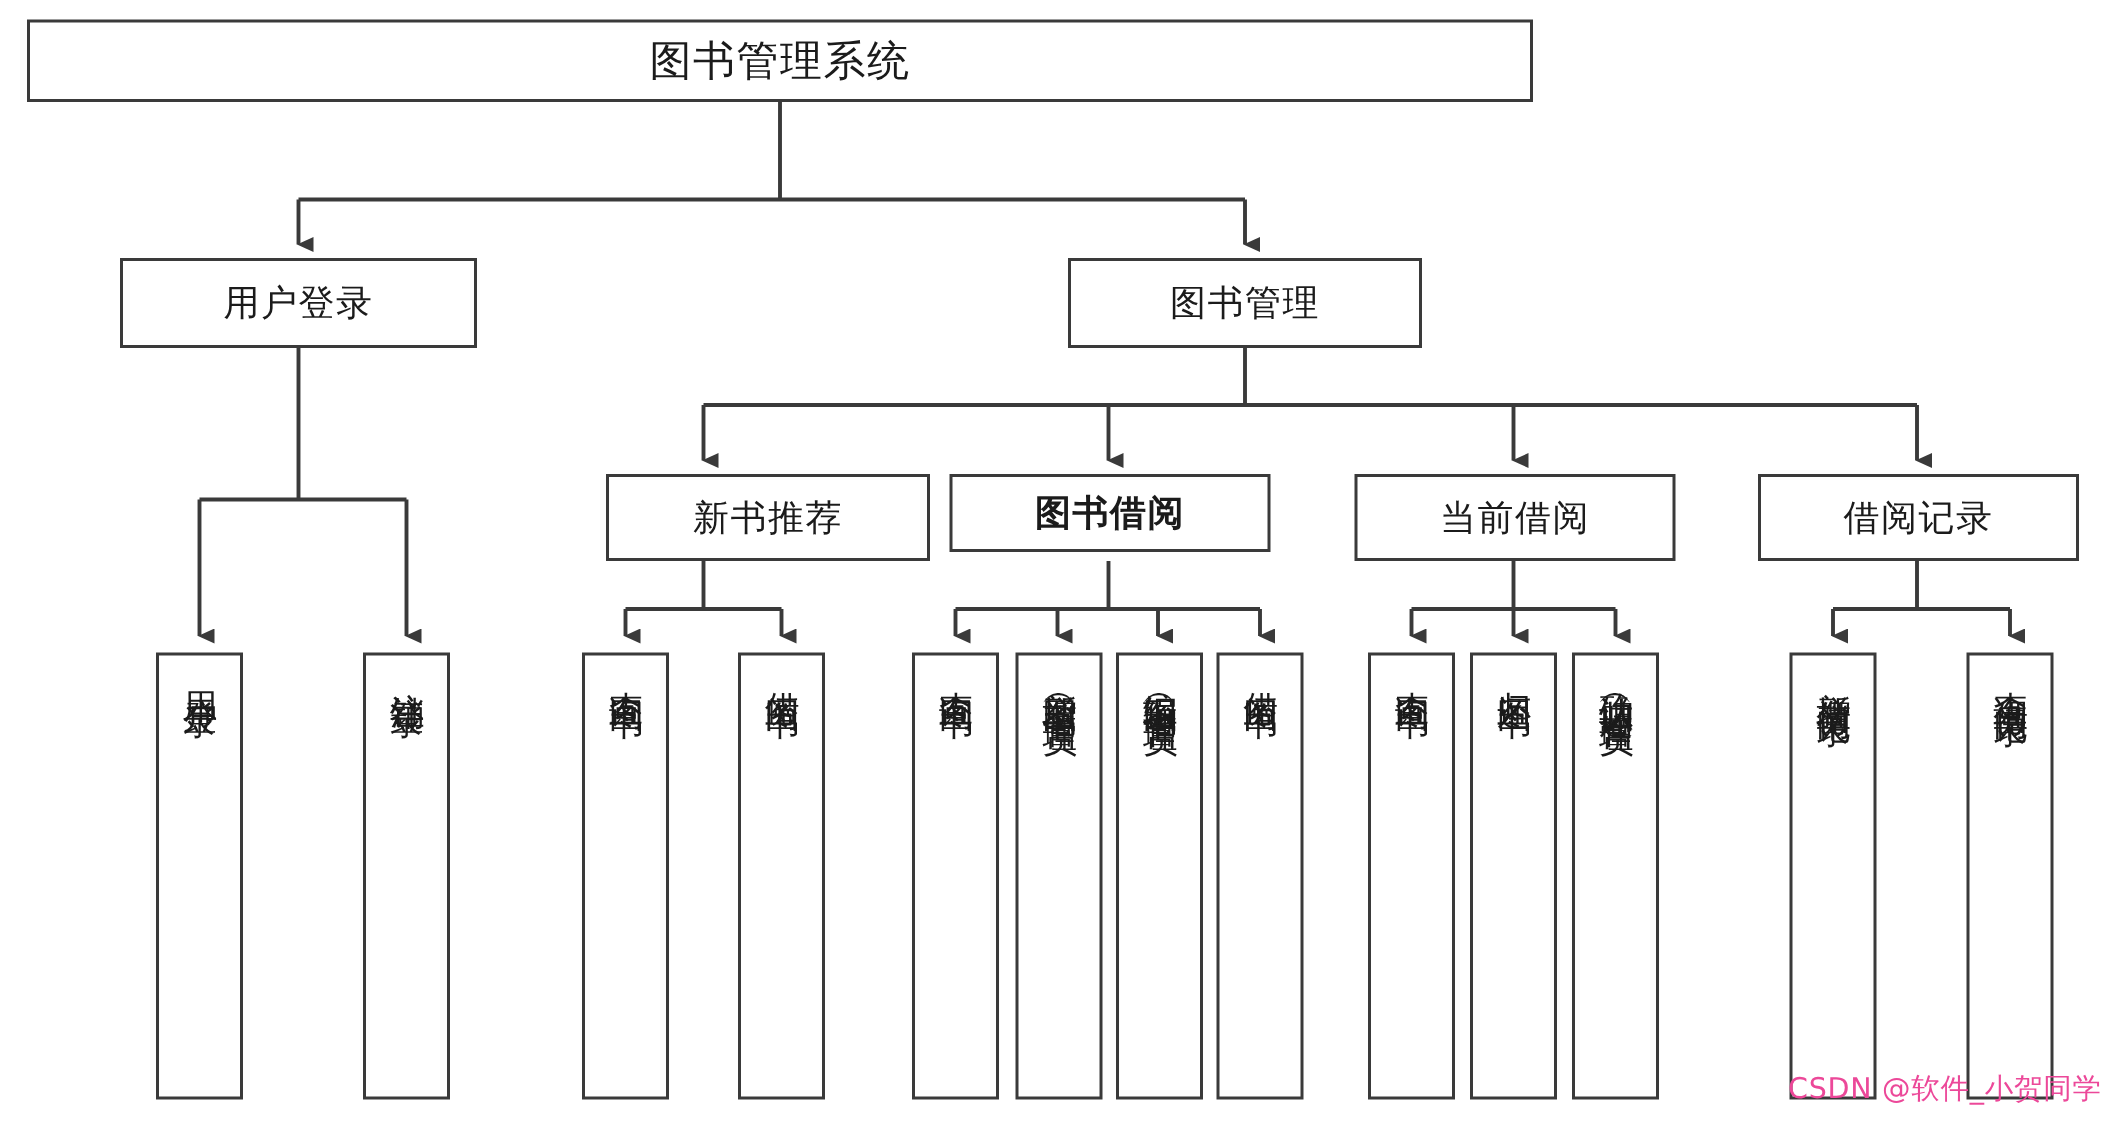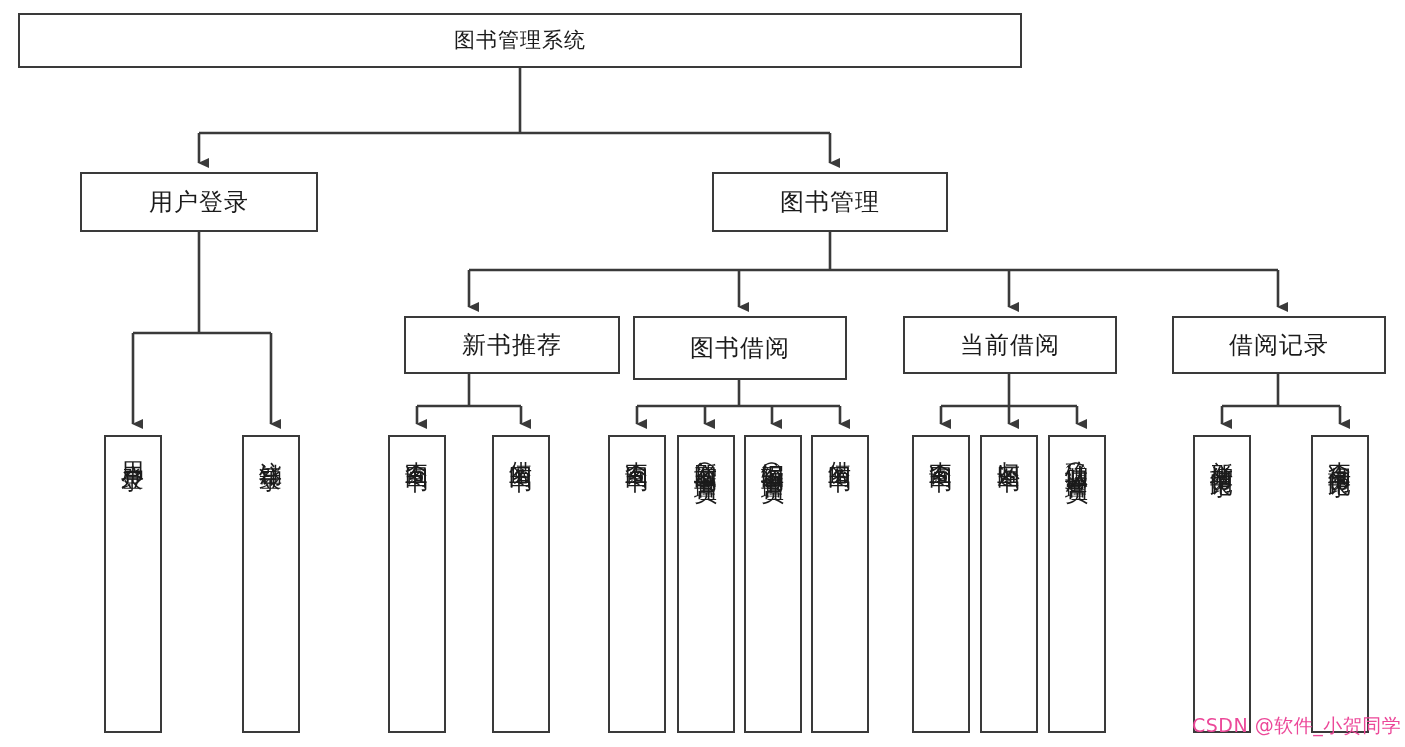--- a/index.html
+++ b/index.html
@@ -42,21 +42,21 @@
     text-align: center;
     line-height: 1.18;
     white-space: pre;
   }
   
   .node.h .lbl {
     font-size: 24px;
     letter-spacing: 1px;
   }
   .node.root .lbl {
-    font-size: 21px;
+    font-size: 28px;
   }
   
   .node.v {
     align-items: flex-start;
     justify-content: center;
     padding-top: 6px;
   }
   .node.v .lbl {
     writing-mode: vertical-rl;
     text-orientation: upright;
@@ -144,21 +144,21 @@
   </div>
 
   <div class="node h" style="left:712px; top:172px; width:236px; height:60px;">
     <span class="lbl">图书管理</span>
   </div>
 
   <div class="node h" style="left:362px; top:316px; width:216px; height:58px;margin-left:42px;">
     <span class="lbl">新书推荐</span>
   </div>
 
-  <div class="node h" style="left:633px; top:316px; width:214px; height:64px;">
+  <div class="node h" style="left:633px; top:316px; width:214px; height:52px;font-weight:bold;">
     <span class="lbl">图书借阅</span>
   </div>
 
   <div class="node h" style="left:903px; top:316px; width:214px; height:58px;">
     <span class="lbl">当前借阅</span>
   </div>
 
   <div class="node h" style="left:1172px; top:316px; width:214px; height:58px;">
     <span class="lbl">借阅记录</span>
   </div>

